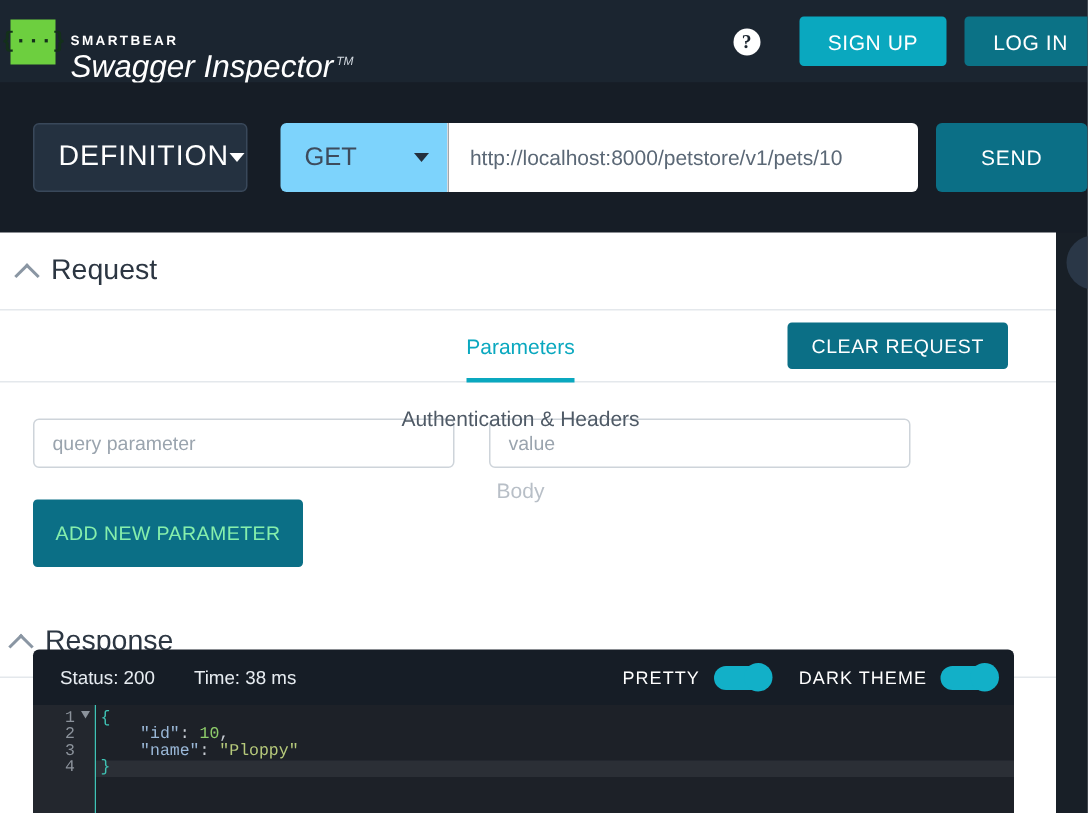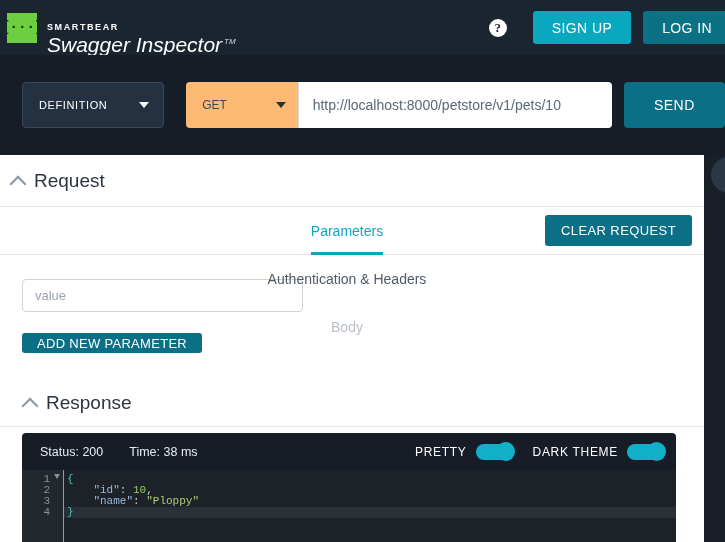--- a/index.html
+++ b/index.html
@@ -63,36 +63,36 @@
 
   
   .toolbar {
     position: absolute; left: 0; top: 55px; width: 725px; height: 100px;
     background: #161d26;
     display: flex; align-items: center; padding-left: 22px;
   }
   .definition-btn {
     width: 143px; height: 46px; background: #243140;
     border: 1px solid #39485a; border-radius: 4px;
-    color: #ffffff; font-size: 11px; letter-spacing: 0.6px;
+    color: #ffffff; font-size: 19px; letter-spacing: 0.6px;
     display: flex; align-items: center; justify-content: space-between;
     padding: 0 14px 0 16px; cursor: pointer;
   }
   .chev-down {
     width: 0; height: 0; border-left: 5px solid transparent;
     border-right: 5px solid transparent; border-top: 6px solid #ffffff;
   }
   .chev-down.thin {
     border-top-color: #ffffff;
   }
   .method-select {
-    width: 113px; height: 46px; background: #fdba74;
+    width: 113px; height: 46px; background: #7dd3fc;
     border-radius: 4px 0 0 4px; margin-left: 22px;
     display: flex; align-items: center; justify-content: space-between;
-    padding: 0 12px 0 16px; color: #3d4b5c; font-size: 12px;
+    padding: 0 12px 0 16px; color: #3d4b5c; font-size: 17px;
     border-right: 1px solid #d5dbe1; cursor: pointer;
   }
   .caret-sm {
     width: 0; height: 0; border-left: 5px solid transparent;
     border-right: 5px solid transparent; border-top: 6px solid #24303d;
   }
   .url-input {
     width: 315px; height: 46px; background: #ffffff;
     border: none; border-radius: 0 4px 4px 0;
     font-size: 14px; color: #5b6876; padding: 0 14px;
@@ -134,44 +134,44 @@
     font-size: 14px; color: #4f5a66; height: 48px; line-height: 48px;
     margin-right: 32px; cursor: pointer; position: relative;
   }
   .tab.active { color: #0aa8bf; }
   .tab.active:after {
     content: ""; position: absolute; left: 0; right: 0; bottom: 0;
     height: 3px; background: #0aa8bf;
   }
   .tab.disabled { color: #b8bfc7; }
   .clear-btn {
-    position: absolute; right: 12px; top: 8px;
+    position: absolute; right: 32px; top: 8px;
     background: #0b6f86; color: #fff; border: none; border-radius: 3px;
     height: 31px; padding: 0 16px; font-size: 13px; letter-spacing: 0.4px;
     cursor: pointer; font-family: "Liberation Sans", sans-serif;
   }
 
   .params-area { padding: 24px 22px 0 22px; }
   .param-row { display: flex; gap: 23px; }
   .param-input {
     width: 281px; height: 33px; border: 1px solid #ced4da;
     border-radius: 4px; padding: 0 12px; font-size: 13px;
     color: #3d4b5c; font-family: "Liberation Sans", sans-serif; outline: none;
   }
   .param-input::placeholder { color: #9aa4ae; }
   .add-param-btn {
-    margin-top: 21px; background: #0b6f86; color: #ffffff;
-    border: none; border-radius: 3px; height: 20px; padding: 0 15px;
+    margin-top: 21px; background: #0b6f86; color: #86efac;
+    border: none; border-radius: 3px; height: 45px; padding: 0 15px;
     font-size: 13px; letter-spacing: 0.3px; cursor: pointer;
     font-family: "Liberation Sans", sans-serif;
   }
 
   .response-head {
     margin-top: 26px; height: 48px; display: flex; align-items: center;
-    padding-left: 20px; border-bottom: 1px solid #e4e8ec;
+    padding-left: 4px; border-bottom: 1px solid #e4e8ec;
   }
 
   
   .resp-panel {
     position: absolute; left: 22px; top: 433px; width: 654px; height: 109px;
     background: #161d26; border-radius: 4px 4px 0 0; overflow: hidden;
   }
   .resp-bar {
     height: 37px; display: flex; align-items: center;
     padding: 0 12px 0 18px; color: #ffffff;
@@ -279,20 +279,21 @@
 
     <div class="tabrow">
       <div class="tab active">Parameters</div>
       <div class="tab">Authentication &amp; Headers</div>
       <div class="tab disabled">Body</div>
       <button class="clear-btn">CLEAR REQUEST</button>
     </div>
 
     <div class="params-area">
       <div class="param-row">
+        <input class="param-input" placeholder="query parameter" style="">
         <input class="param-input" placeholder="value" style="">
       </div>
       <button class="add-param-btn">ADD NEW PARAMETER</button>
     </div>
 
     <div class="response-head">
       <span class="collapse-chevron"></span>
       <span class="section-title">Response</span>
     </div>
   </div>

